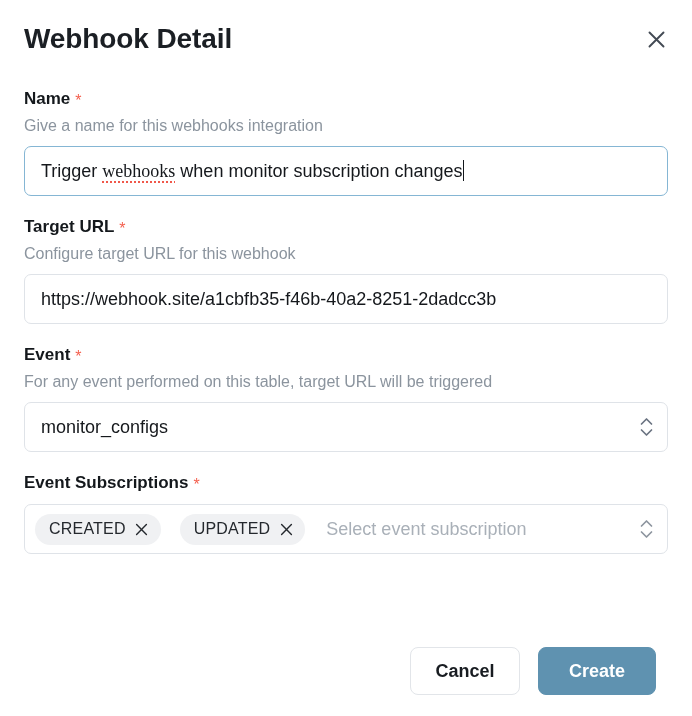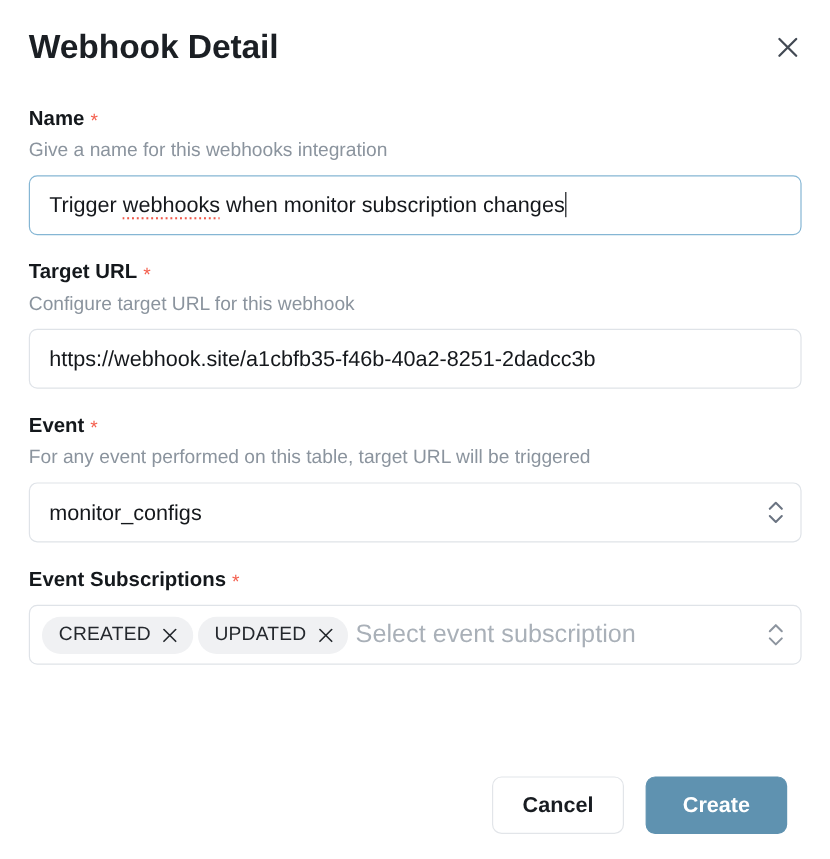--- a/index.html
+++ b/index.html
@@ -117,20 +117,21 @@
     position: relative;
     text-decoration: none;
     background-image: repeating-linear-gradient(
         to right,
         #f0584a 0px, #f0584a 2px,
         transparent 2px, transparent 4px);
     background-repeat: repeat-x;
     background-size: 4px 2px;
     background-position: 0 100%;
     padding-bottom: 2px;
+    font-family: Liberation Serif, serif;
   }
   .caret {
     display: inline-block;
     width: 1.5px;
     height: 21px;
     background: #14181c;
     vertical-align: -4px;
     margin-left: 0px;
   }
 
@@ -143,21 +144,21 @@
     display: flex;
     flex-direction: column;
     align-items: center;
     gap: 3px;
     cursor: pointer;
   }
 
   
   .control.tags {
     padding: 0 14px 0 10px;
-    gap: 4px;
+    gap: 19px;
   }
   .tag {
     display: inline-flex;
     align-items: center;
     gap: 9px;
     background: #f0f1f3;
     border-radius: 16px;
     height: 31px;
     padding: 0 12px 0 14px;
     flex: 0 0 auto;
@@ -172,21 +173,21 @@
   }
   .tag-remove {
     display: flex;
     align-items: center;
     justify-content: center;
     width: 14px;
     height: 14px;
     cursor: pointer;
   }
   .tags-placeholder {
-    font-size: 21px;
+    font-size: 18px;
     color: #a9b0b8;
     line-height: 24px;
     flex: 1;
     min-width: 0;
     white-space: nowrap;
     overflow: hidden;
     padding-left: 2px;
   }
 
   

